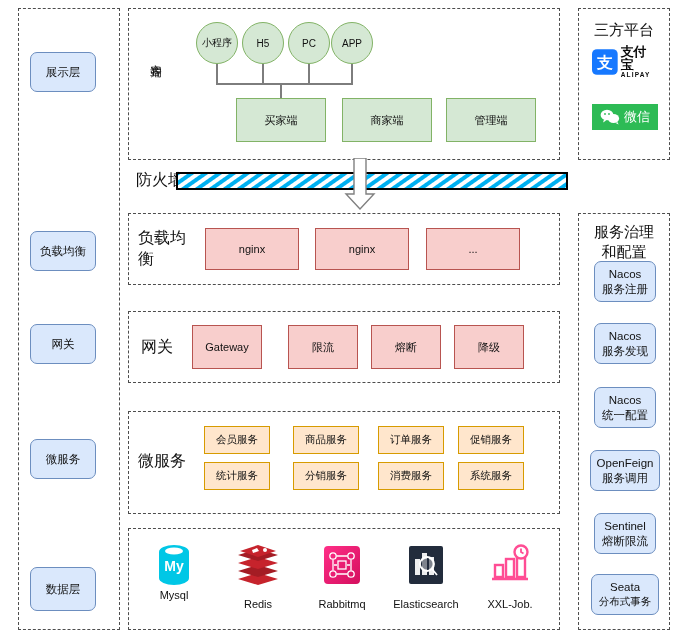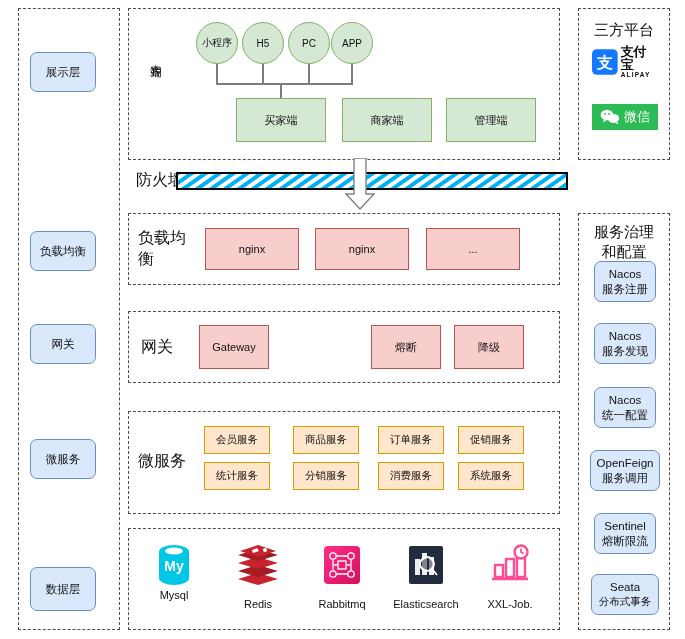--- a/index.html
+++ b/index.html
@@ -204,22 +204,25 @@
   <div class="abs box-pink" style="left:315px; top:228px; width:94px; height:42px;">
     <span>nginx</span>
   </div>
   <div class="abs box-pink" style="left:426px; top:228px; width:94px; height:42px;">
     <span>...</span>
   </div>
 
   <div class="abs dashed" style="left:128px; top:311px; width:432px; height:72px;"></div>
   <div class="abs side-label" style="left:141px; top:338px; width:40px; height:18px;">网关</div>
 
-  <div class="abs box-pink" style="left:199px; top:325px; width:70px; height:44px;">
+  <div class="abs box-pink" style="left:192px; top:325px; width:70px; height:44px;">
     <span>Gateway</span>
+  </div>
+  <div class="abs box-pink" style="left:288px; top:325px; width:70px; height:44px;">
+    <span>限流</span>
   </div>
   <div class="abs box-pink" style="left:371px; top:325px; width:70px; height:44px;">
     <span>熔断</span>
   </div>
   <div class="abs box-pink" style="left:454px; top:325px; width:70px; height:44px;">
     <span>降级</span>
   </div>
 
   <div class="abs dashed" style="left:128px; top:411px; width:432px; height:103px;"></div>
   <div class="abs side-label" style="left:138px; top:452px; width:50px; height:18px;">微服务</div>

